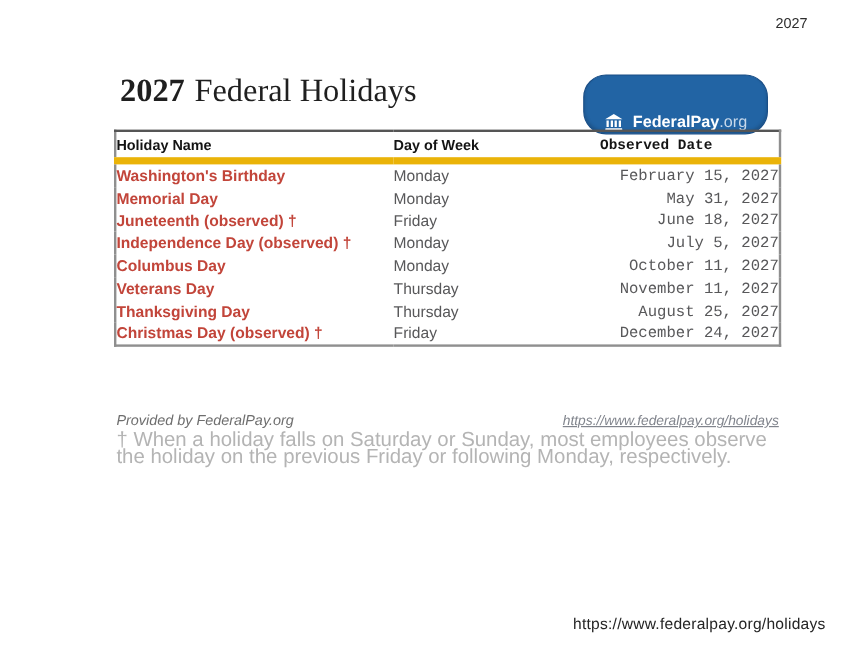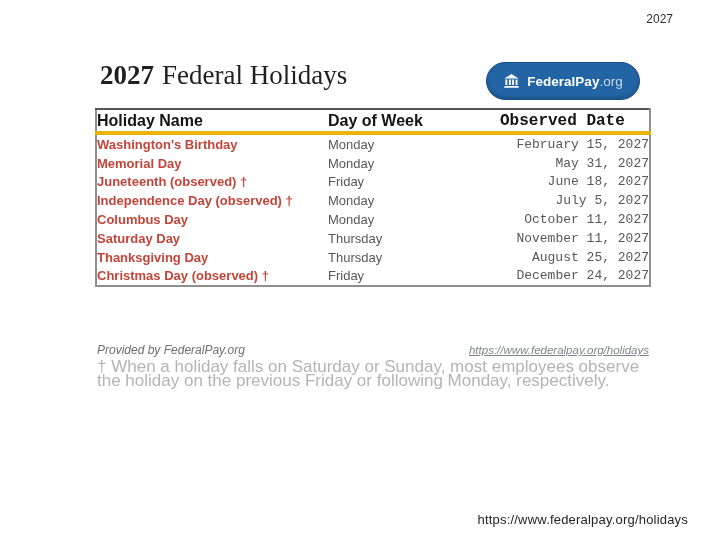--- a/index.html
+++ b/index.html
@@ -19,39 +19,39 @@
   }
   
   .doc-title{
     position:absolute;left:100px;top:60px;
     font-family:"Liberation Serif", serif;
     font-size:27px;color:#1f1f1f;white-space:nowrap;
   }
   .doc-title .year{font-weight:700;}
   .doc-title .rest{margin-left:8px;font-weight:400;}
   .brand-btn{
-    position:absolute;left:486px;top:62px;width:154px;height:38px;
+    position:absolute;left:486px;top:62px;width:154px;height:50px;
     background:#2264a4;border:1px solid #1a4e86;border-radius:19px;
-    display:flex;align-items:center;justify-content:center;gap:7px;
+    display:flex;align-items:flex-end;justify-content:center;gap:7px;
     box-sizing:border-box;cursor:pointer;
     box-shadow:inset 0 -2px 3px rgba(0,0,0,0.18);
   }
   .brand-btn svg{width:17px;height:17px;display:block;}
   .brand-name{font-size:13.5px;font-weight:700;color:#ffffff;}
   .brand-suffix{font-size:13.5px;font-weight:400;color:#c7d8ea;}
   
   .holiday-table{
     position:absolute;left:95px;top:108px;width:554px;
     border-collapse:collapse;table-layout:fixed;
     font-size:13px;
   }
   .holiday-table{border:2px solid #8f8f8f;border-top-color:#555555;}
   .holiday-table th{
-    font-size:16px;font-weight:700;color:#141414;text-align:left;
-    height:21px;padding:0;border-bottom:4px solid #eab308;
+    font-size:12px;font-weight:700;color:#141414;text-align:left;
+    height:21px;padding:0;border-bottom:6px solid #eab308;
   }
   .holiday-table td{height:18.8px;padding:0;}
   .col-name{width:232px;}
   .col-day{width:172px;}
   .col-date{width:150px;}
   .cell-name{padding-left:6px;color:#c2453a;font-weight:700;}
   th.cell-name{color:#141414;}
   .cell-day{color:#58585a;margin-left:40px;}
   .cell-date{text-align:right;padding-right:6px;color:#58585a;font-family:Liberation Mono, monospace;}
   
@@ -123,21 +123,21 @@
       <td class="cell-name">Independence Day (observed) †</td>
       <td class="cell-day">Monday</td>
       <td class="cell-date">July 5, 2027</td>
     </tr>
       <tr>
       <td class="cell-name">Columbus Day</td>
       <td class="cell-day">Monday</td>
       <td class="cell-date">October 11, 2027</td>
     </tr>
       <tr>
-      <td class="cell-name">Saturday Day</td>
+      <td class="cell-name">Veterans Day</td>
       <td class="cell-day">Thursday</td>
       <td class="cell-date">November 11, 2027</td>
     </tr>
       <tr>
       <td class="cell-name">Thanksgiving Day</td>
       <td class="cell-day">Thursday</td>
       <td class="cell-date">August 25, 2027</td>
     </tr>
       <tr>
       <td class="cell-name">Christmas Day (observed) †</td>

